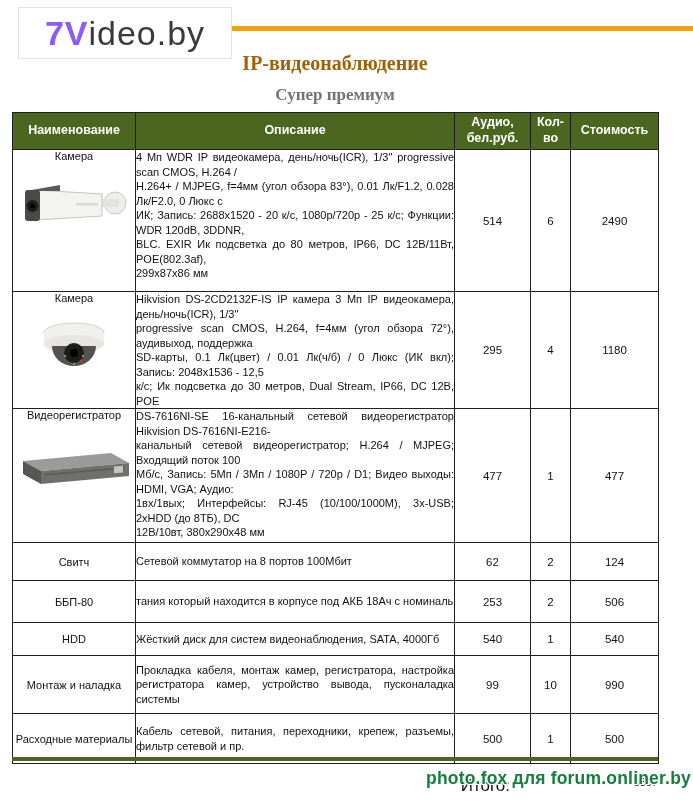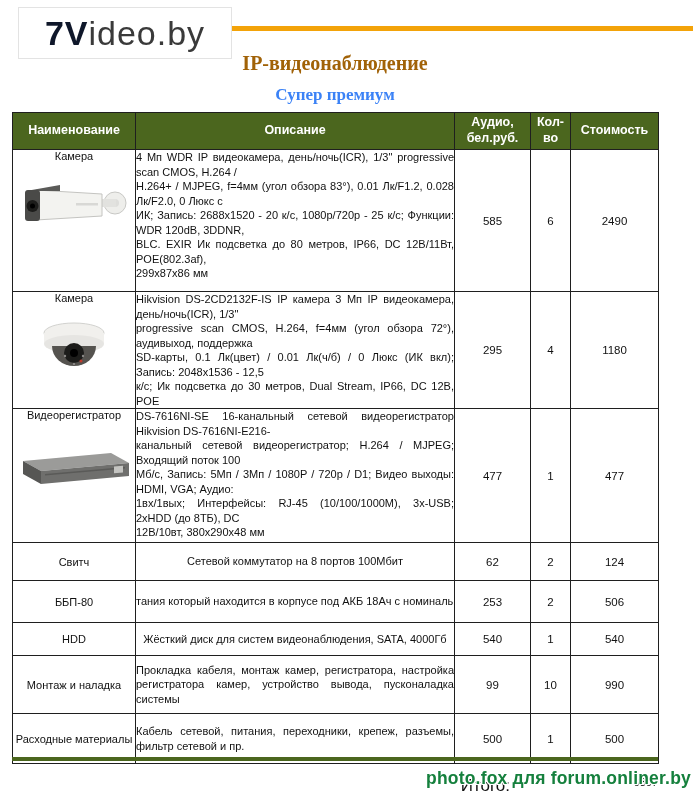--- a/index.html
+++ b/index.html
@@ -3,43 +3,43 @@
 <meta charset="utf-8">
 <style>
   html,body{margin:0;padding:0;background:#fff;}
   .page{position:relative;width:693px;height:800px;background:#ffffff;overflow:hidden;
         font-family:"Liberation Sans",sans-serif;color:#111;}
 
   
   .logo-box{position:absolute;left:18px;top:7px;width:212px;height:50px;background:#fff;
             border:1px solid #e3e3e3;display:flex;align-items:center;justify-content:center;z-index:2;}
   .logo-text{font-size:34px;line-height:1;color:#3a3a3a;font-weight:400;letter-spacing:1px;}
-  .logo-prefix{color:#0f172a;font-weight:700;}
+  .logo-prefix{color:#8b5cf6;font-weight:700;}
   .orange-line{position:absolute;left:224px;top:26px;width:469px;height:5px;background:#f3a309;z-index:1;}
 
   .title{position:absolute;left:12px;top:52px;width:646px;text-align:center;
          font-family:"Liberation Serif",serif;font-weight:700;font-size:20px;color:#a16207;}
   .subtitle{position:absolute;left:12px;top:85px;width:646px;text-align:center;
-            font-family:"Liberation Serif",serif;font-weight:700;font-size:17px;color:#3b82f6;}
+            font-family:"Liberation Serif",serif;font-weight:700;font-size:17px;color:#737373;}
 
   
   table.price{position:absolute;left:12px;top:112px;width:646px;border-collapse:collapse;
               table-layout:fixed;font-size:11px;color:#111;}
   table.price th,table.price td{border:1.5px solid #1f1f1f;padding:0;overflow:hidden;}
   thead th{background:#4b661e;color:#fff;font-size:12.5px;font-weight:700;height:36px;
            line-height:1.25;padding:0 2px;text-align:center;vertical-align:middle;}
   tr.r0{height:142px;} tr.r1{height:113px;} tr.r2{height:134px;} tr.r3{height:38px;}
   tr.r4{height:42px;} tr.r5{height:33px;} tr.r6{height:58px;} tr.r7{height:50px;padding-left:16px;}
 
   td.name-top{vertical-align:top;text-align:center;padding-top:3px;margin-left:35px;}
   td.name-mid{vertical-align:middle;text-align:center;}
   td.desc{padding:2px 4px;line-height:14.5px;vertical-align:top;}
   td.desc.just{text-align:justify;white-space:pre-line;}
   td.desc.mid{vertical-align:middle;}
-  td.desc.center{text-align:center;vertical-align:middle;}
+  td.desc.center{text-align:left;vertical-align:middle;}
   td.desc.clip{text-align:center;vertical-align:middle;white-space:nowrap;padding:0;}
   td.num{text-align:center;vertical-align:middle;font-size:11.5px;}
   .nm{font-size:11px;}
   .imgwrap{display:flex;justify-content:center;}
   .mt16{margin-top:16px;} .mt8{margin-top:8px;} .mt22{margin-top:22px;}
 
   
   .bottom-bar{position:absolute;left:12px;top:757px;width:646px;height:4px;background:#4b661e;}
   .total-label{position:absolute;left:430px;top:776px;width:80px;text-align:right;font-size:17px;color:#111;}
   .total-value{position:absolute;left:570px;top:776px;width:88px;text-align:right;font-size:11px;color:#111;}
@@ -94,21 +94,21 @@
               <circle cx="14.5" cy="28" r="2.5" fill="#000"></circle>
               <rect x="58" y="25" width="22" height="2.5" fill="#d8d8d5"></rect>
             </svg>
           </div>
         </td>
         <td class="desc just">4 Мп WDR IP видеокамера, день/ночь(ICR), 1/3" progressive scan CMOS, H.264 /
 H.264+ / MJPEG, f=4мм (угол обзора 83°), 0.01 Лк/F1.2, 0.028 Лк/F2.0, 0 Люкс с
 ИК; Запись: 2688x1520 - 20 к/с, 1080p/720p - 25 к/с; Функции: WDR 120dB, 3DDNR,
 BLC. EXIR Ик подсветка до 80 метров, IP66, DC 12В/11Вт, POE(802.3af),
 299x87x86 мм</td>
-        <td class="num">585</td>
+        <td class="num">514</td>
         <td class="num">6</td>
         <td class="num">2490</td>
       </tr>
 
       <tr class="r1">
         <td class="name-top">
           <div class="nm">Камера</div>
           <div class="imgwrap mt8">
             <svg width="84" height="72" viewBox="0 0 84 72">
               <ellipse cx="42" cy="21" rx="30" ry="10" fill="#f1f0ed" stroke="#d2d2cf"></ellipse>

